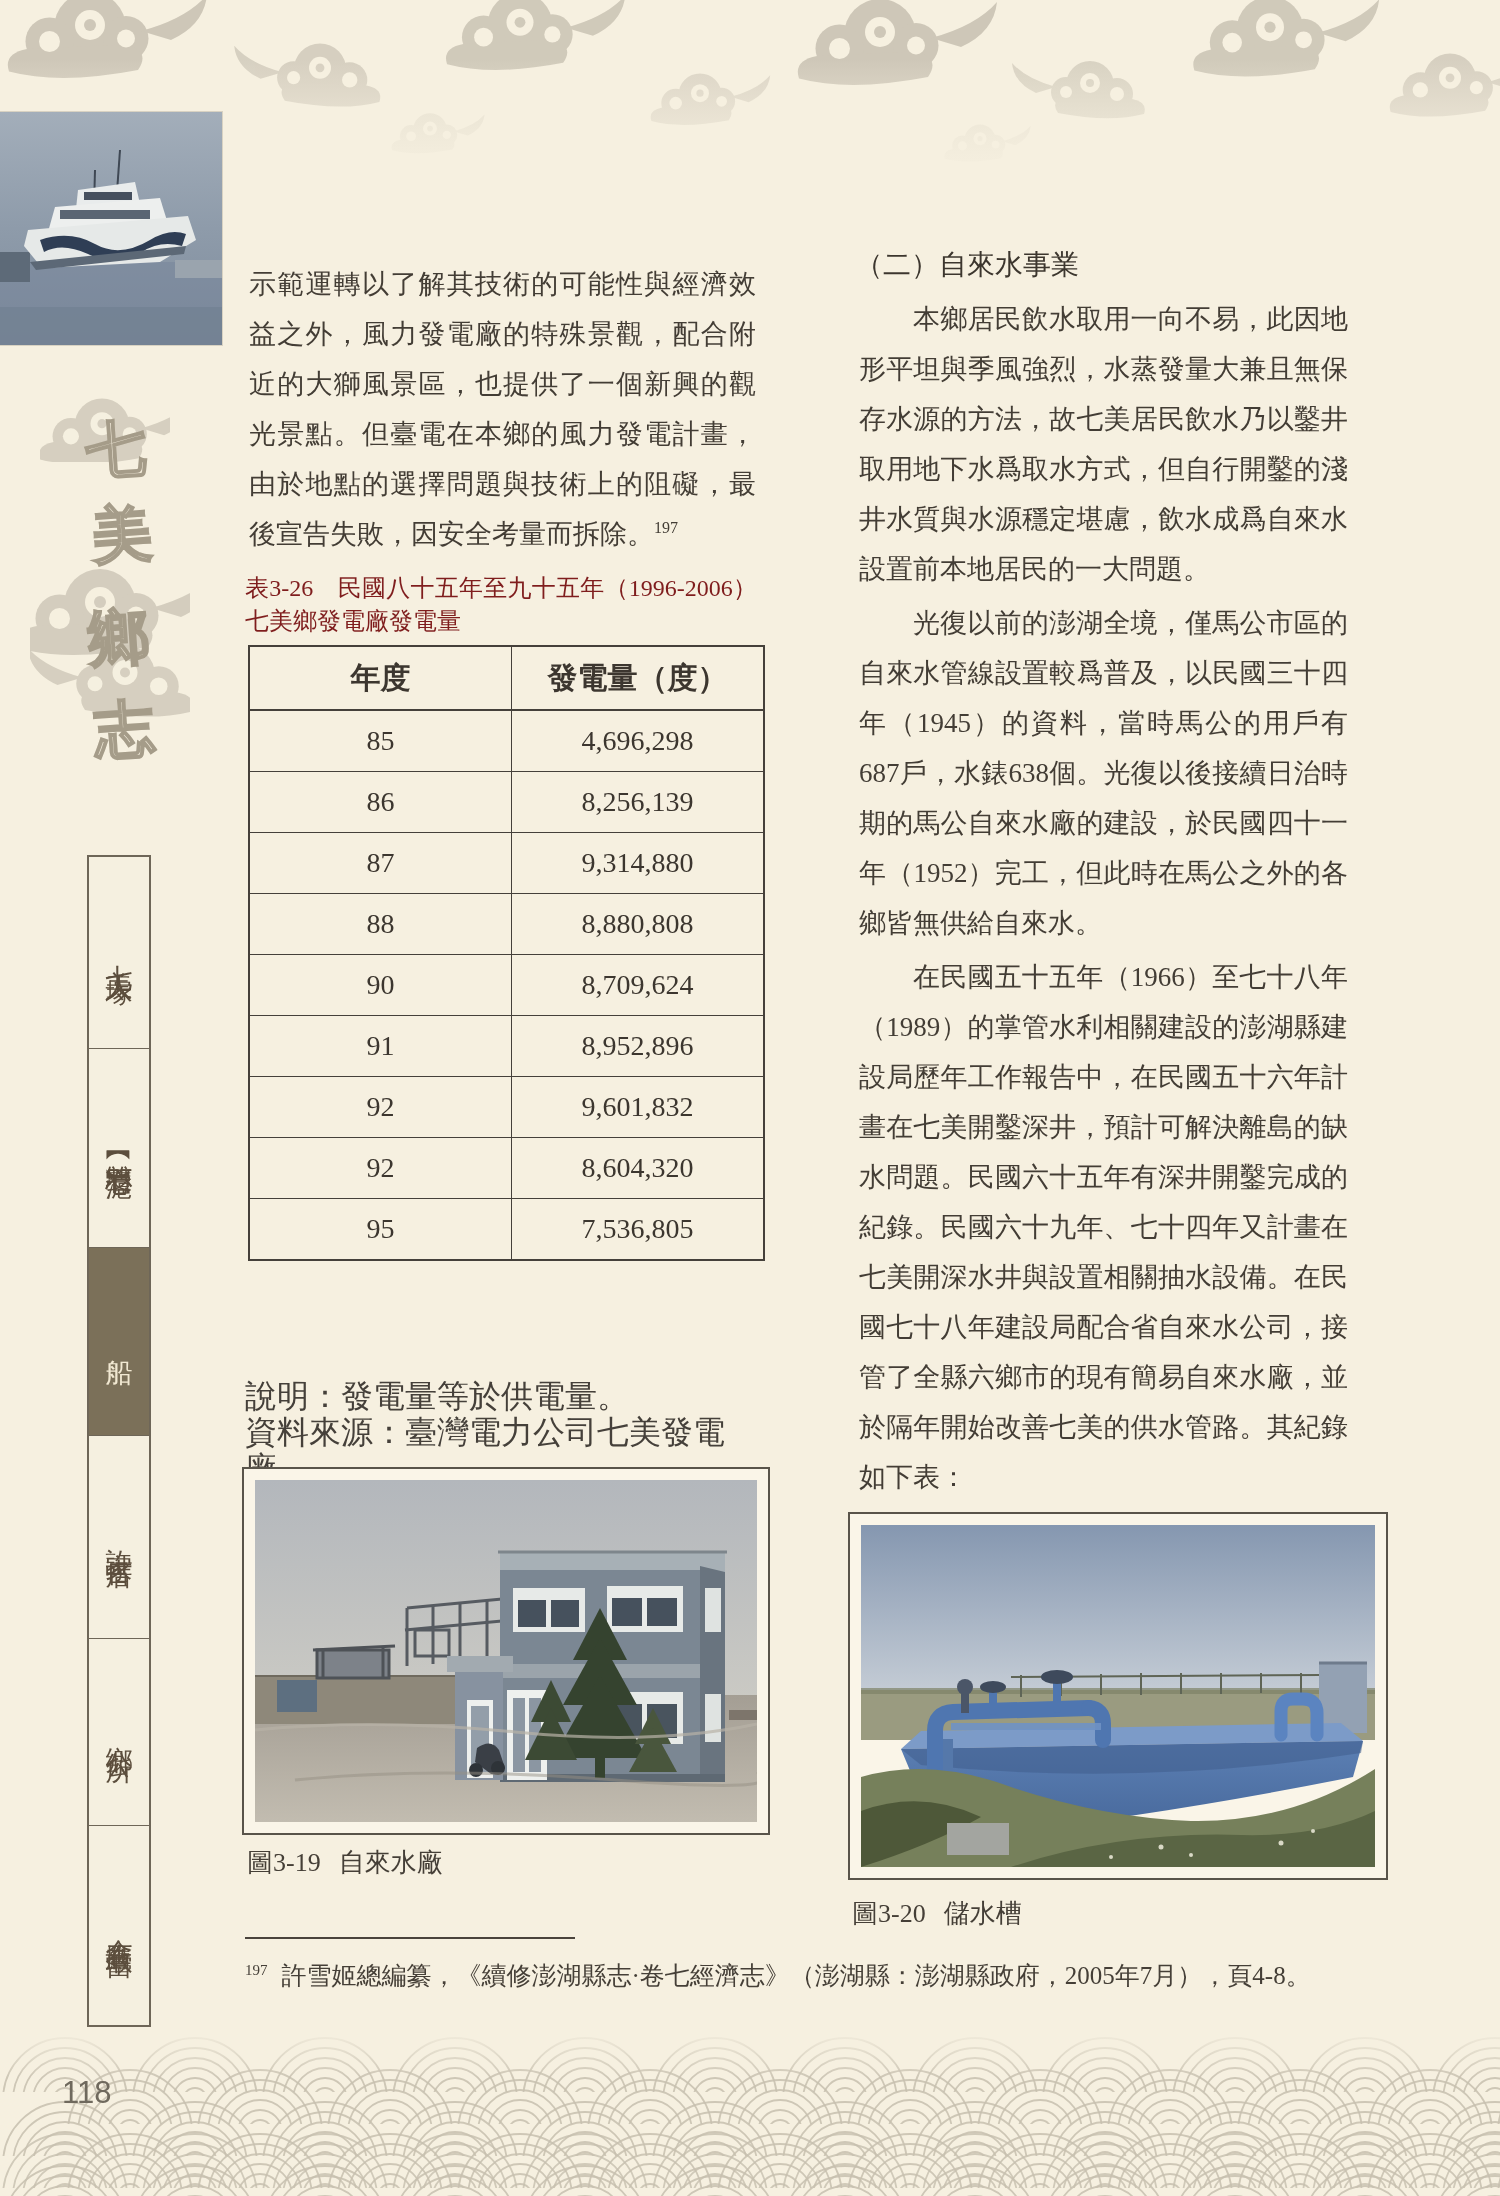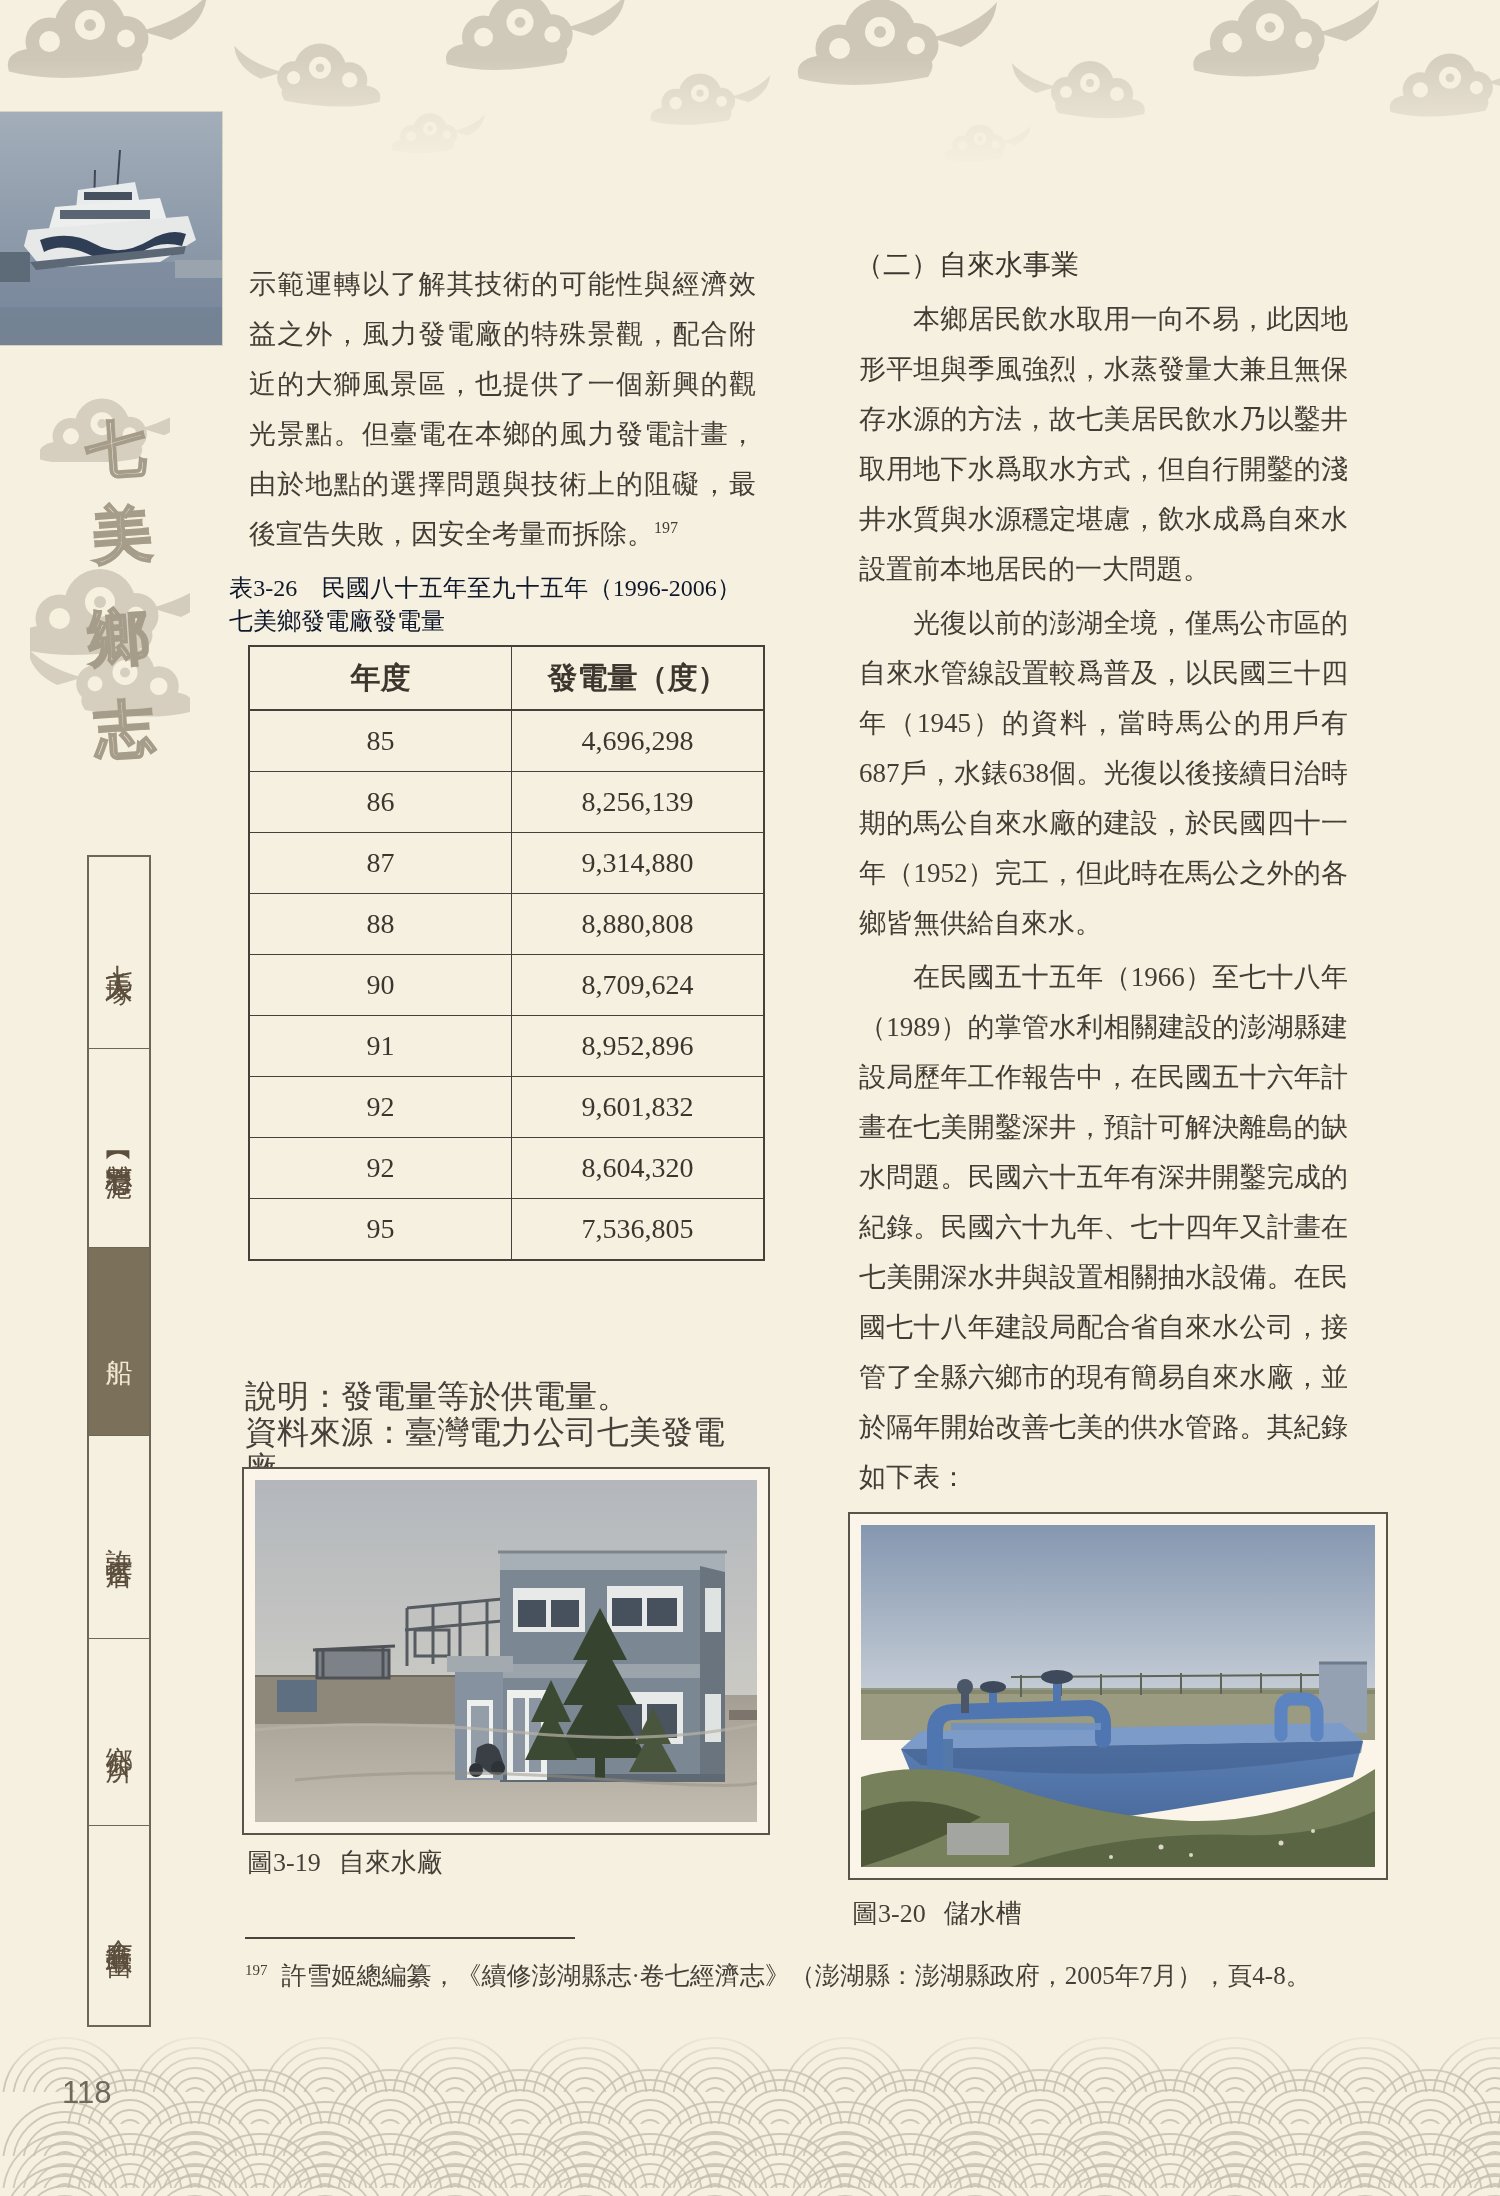--- a/index.html
+++ b/index.html
@@ -31,22 +31,22 @@
   
   .col-left{position:absolute;left:245px;top:255px;width:515px;z-index:3;}
   .col-right{position:absolute;left:855px;top:240px;width:497px;z-index:3;}
   .body-text{font-size:27px;line-height:50px;text-align:justify;text-justify:inter-character;
         color:#433d35;}
   .body-text p{margin:4px;}
   .indent{text-indent:2em;}
   sup.fnmark{font-size:16px;vertical-align:super;line-height:0;}
   .heading-line{font-size:28px;line-height:50px;color:#3c362e;}
   
-  .tbl-caption{position:absolute;left:229px;top:572px;width:512px;font-size:24px;
-        line-height:33px;color:#0f172a;z-index:3;text-align:justify;}
+  .tbl-caption{position:absolute;left:245px;top:572px;width:512px;font-size:24px;
+        line-height:33px;color:#7f1d1d;z-index:3;text-align:justify;}
   table.power{position:absolute;left:248px;top:645px;width:517px;z-index:3;
         border-collapse:collapse;background:transparent;}
   table.power th,table.power td{border:1px solid #45403a;text-align:center;
         font-size:28px;color:#3c362f;height:60px;padding:0;}
   table.power th{font-size:30px;height:62px;border-bottom:2px solid #45403a;}
   table.power{border:2px solid #45403a;}
   table.power col.c1{width:51%;}
   .tbl-notes{position:absolute;left:245px;top:1378px;width:520px;font-size:32px;
         line-height:36px;color:#45403a;z-index:3;}
   

